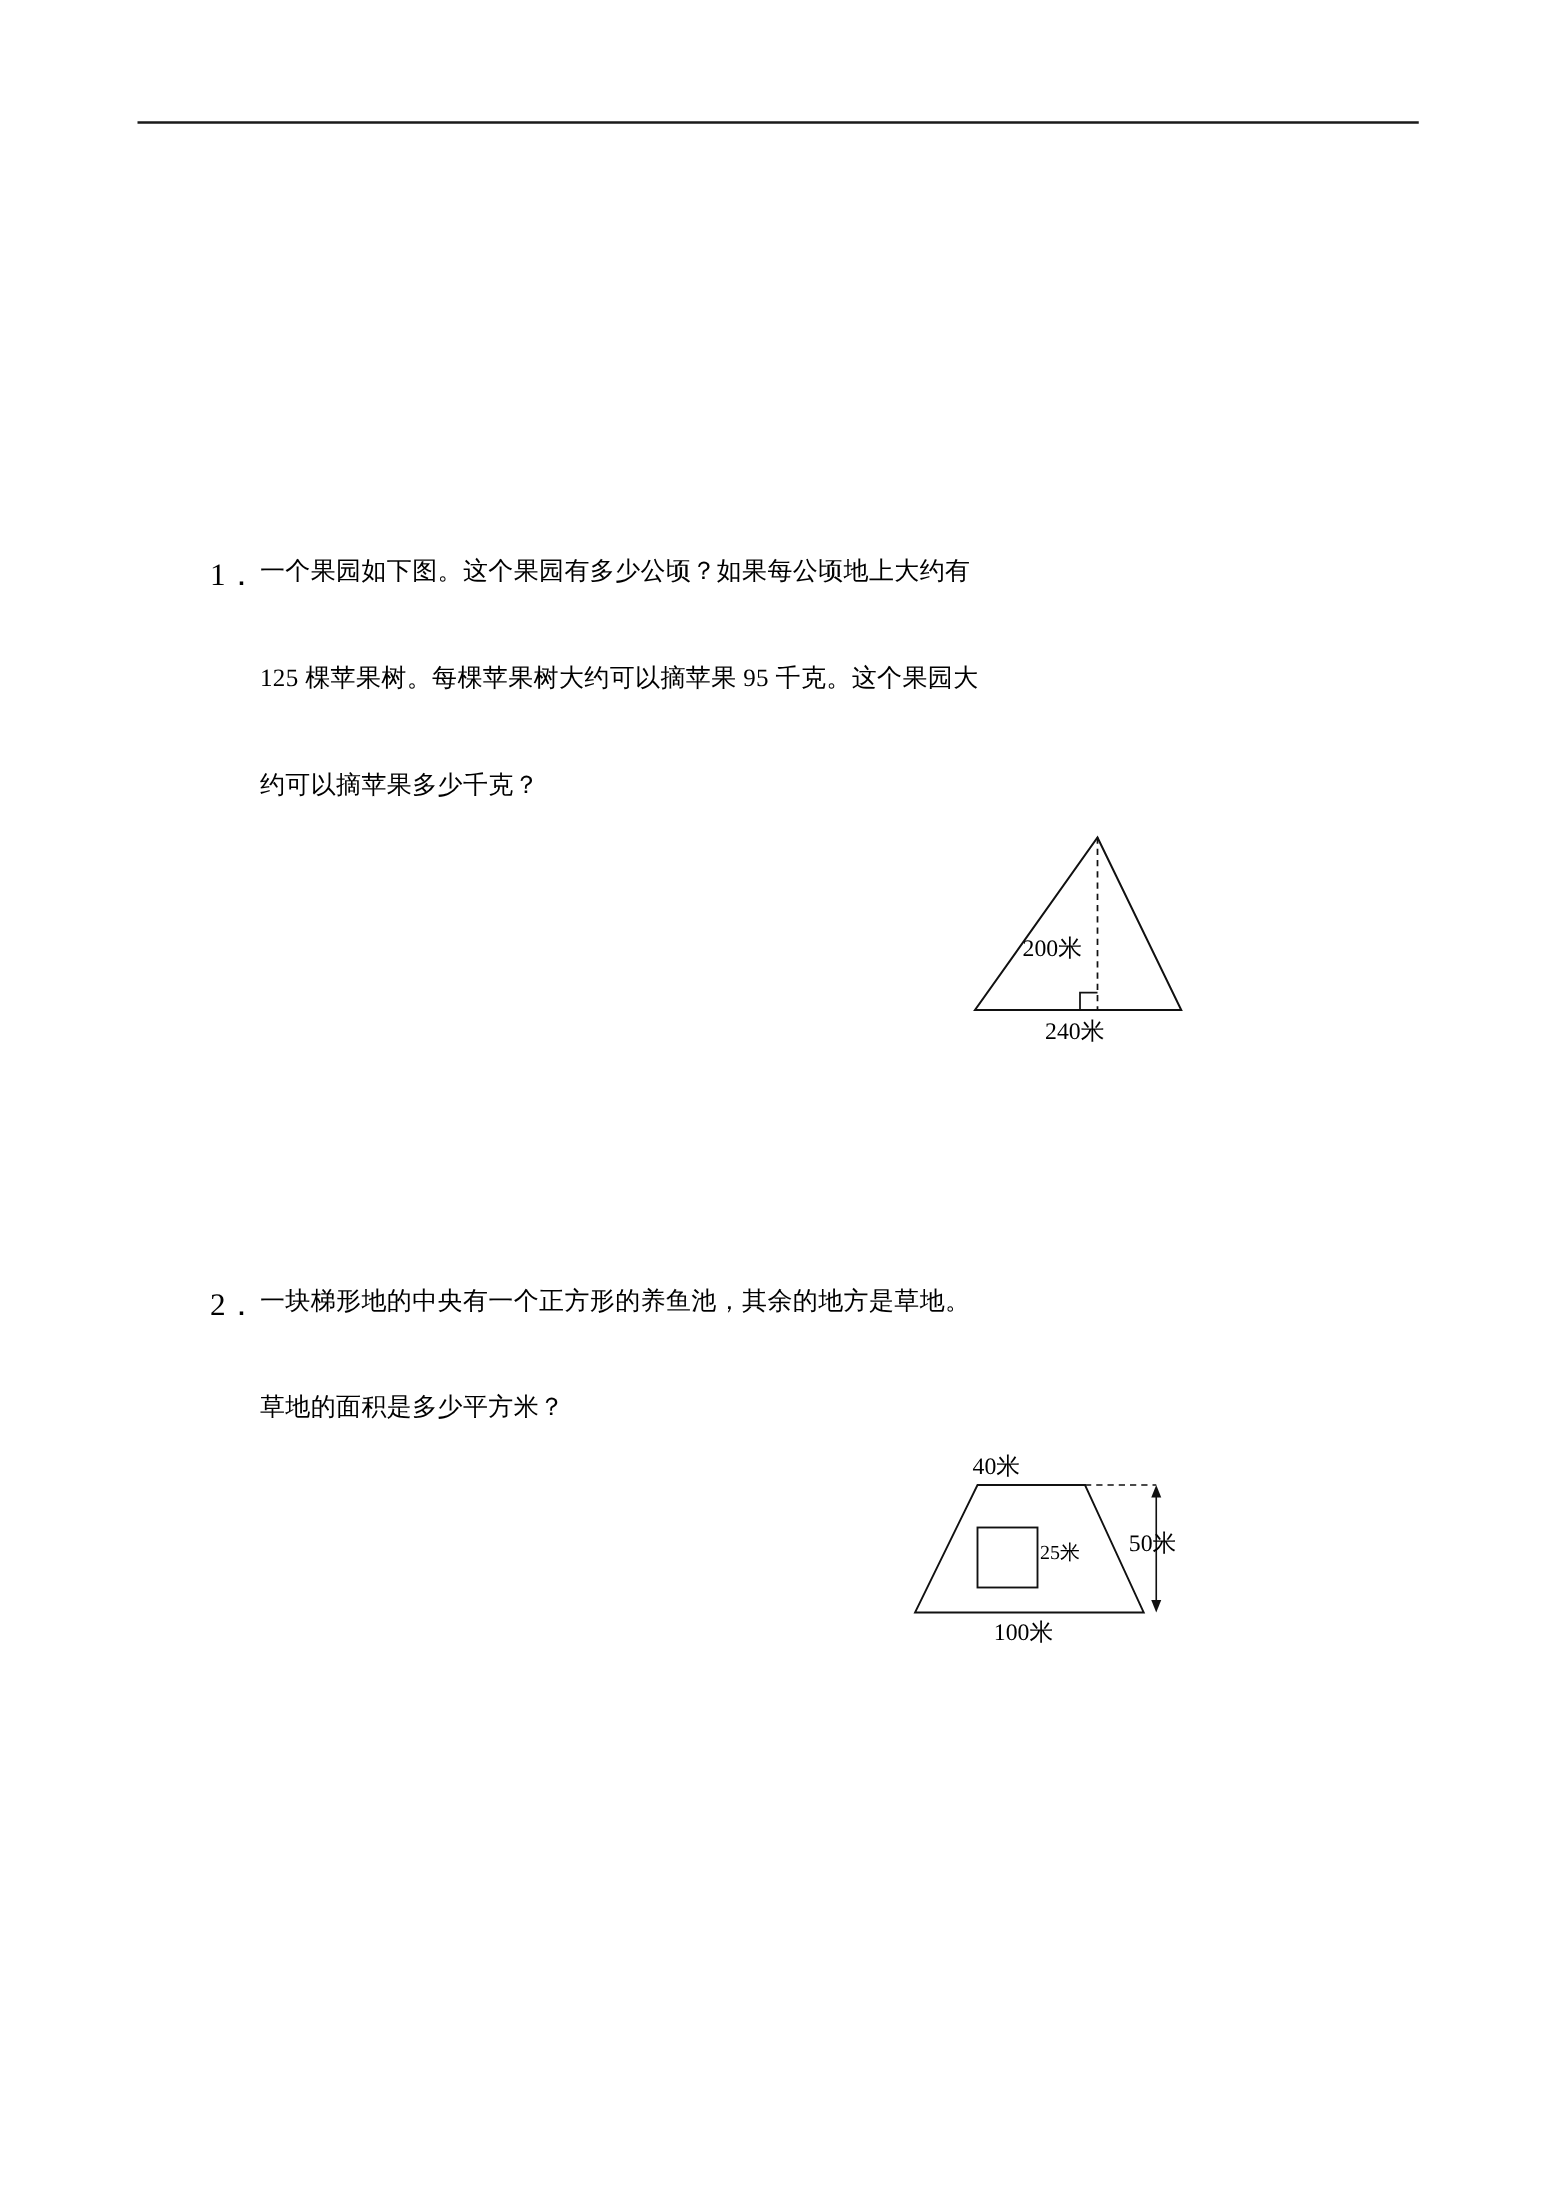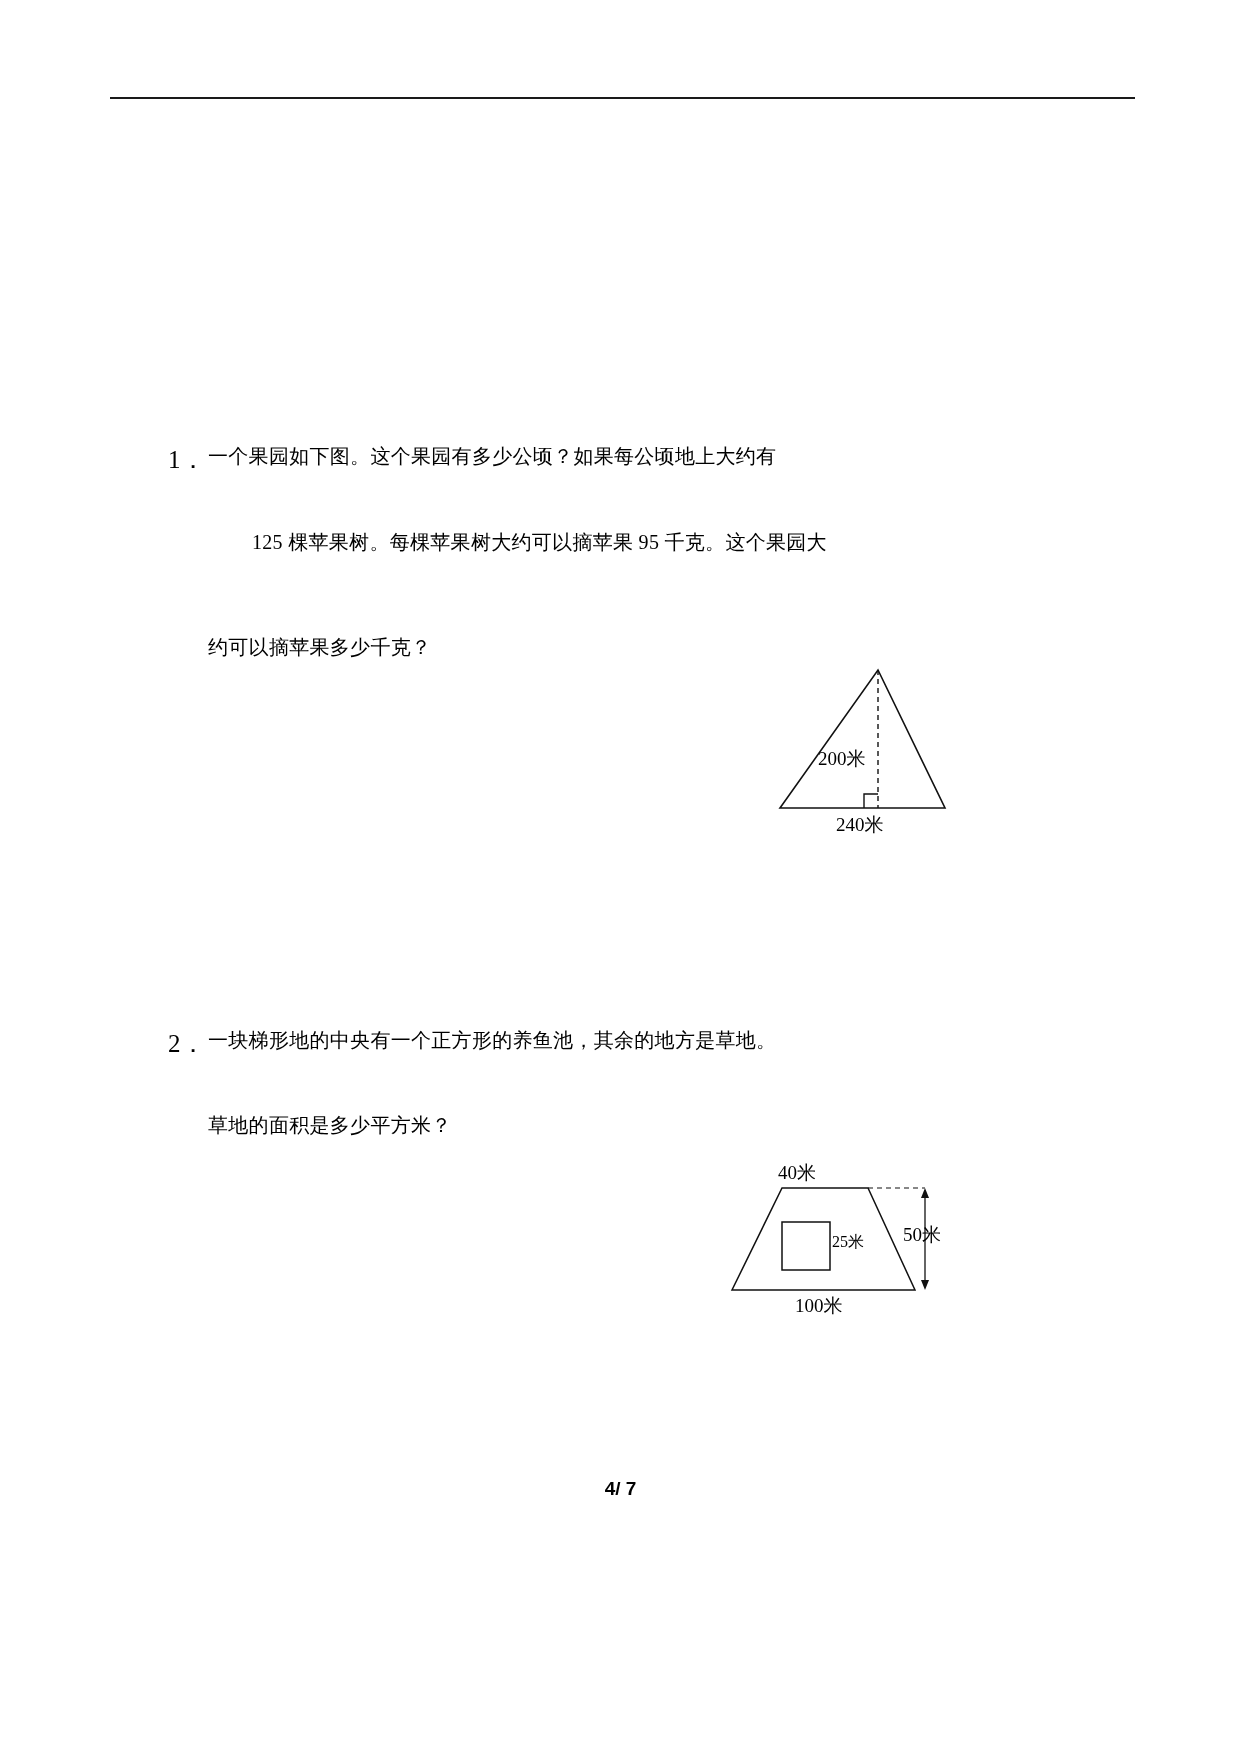--- a/index.html
+++ b/index.html
@@ -44,22 +44,22 @@
   }
   .q-line {
     position: absolute;
     font-size: 20px;
     letter-spacing: 0.3px;
     white-space: nowrap;
   }
   
   #q1-num { left: 168px; top: 443px; }
   #q1-l1  { left: 208px; top: 443px; }
-  #q1-l2  { left: 208px; top: 529px; margin-left: 44px; }
-  #q1-l3  { left: 208px; top: 614px; margin-top: 20px; }
+  #q1-l2  { left: 208px; top: 529px; }
+  #q1-l3  { left: 208px; top: 614px; }
 
   
   #q2-num { left: 168px; top: 1027px; }
   #q2-l1  { left: 208px; top: 1027px; }
   #q2-l2  { left: 208px; top: 1112px; }
 
   
   .fig1 {
     position: absolute;
     left: 770px;
@@ -169,15 +169,14 @@
       <line x1="205" y1="42" x2="205" y2="136" stroke="#111111" stroke-width="1.3"></line>
       <polygon points="205,38 201,48 209,48" fill="#111111"></polygon>
       <polygon points="205,140 201,130 209,130" fill="#111111"></polygon>
     </svg>
     <div class="label-top">40米</div>
     <div class="label-sq">25米</div>
     <div class="label-right">50米</div>
     <div class="label-bottom">100米</div>
   </div>
 
-  <div class="footer">4/ 7</div>
 
 </div>
 
 </body></html>

